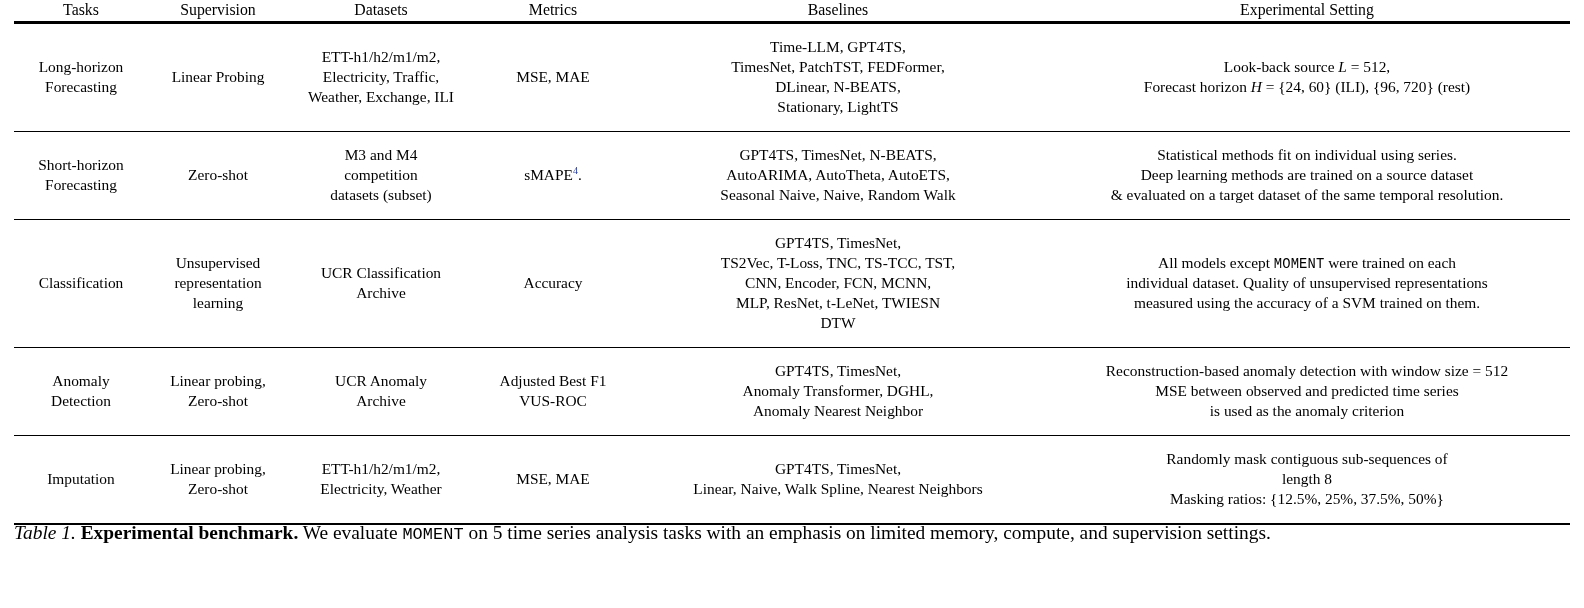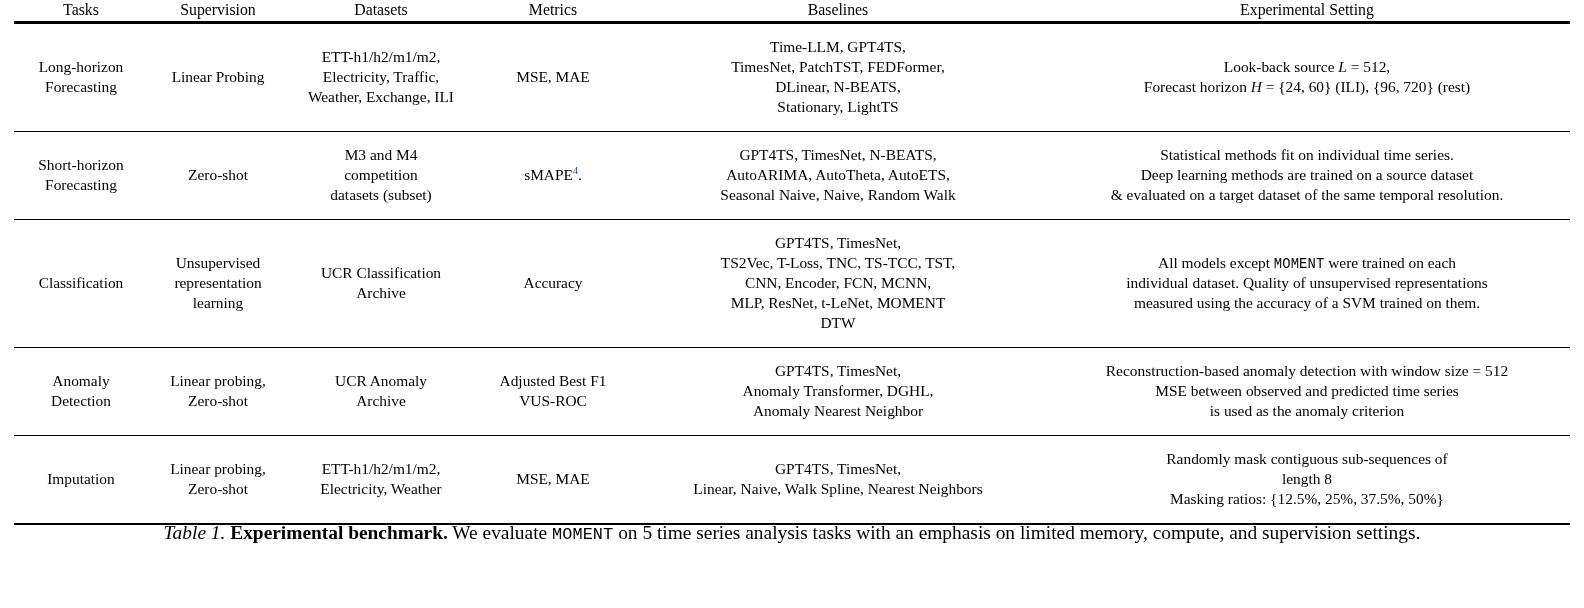--- a/index.html
+++ b/index.html
@@ -95,21 +95,21 @@
   .nb { white-space: nowrap; }
 
   
   .caption {
     position: absolute;
     left: 14px;
     top: 520px;
     width: 1556px;
     font-size: 19.4px;
     line-height: 1.34;
-    text-align: center;
+    text-align: left;
   }
   .caption .tbl-num {
     font-style: italic;
   }
   .caption .cap-title {
     font-weight: bold;
   }
   .caption .mono { font-size: 0.87em; }
 </style>
 </head>
@@ -205,21 +205,21 @@
         </td>
         <td class="cell">
           <div><span>sMAPE</span><sup class="fn">4</sup><span>.</span></div>
         </td>
         <td class="cell">
           <div>GPT4TS, TimesNet, N-BEATS,</div>
           <div>AutoARIMA, AutoTheta, AutoETS,</div>
           <div>Seasonal Naive, Naive, Random Walk</div>
         </td>
         <td class="cell">
-          <div>Statistical methods fit on individual time series.</div>
+          <div>Statistical methods fit on individual using series.</div>
           <div>Deep learning methods are trained on a source dataset</div>
           <div>&amp; evaluated on a target dataset of the same temporal resolution.</div>
         </td>
       </tr>
 
       <tr class="rule-row">
         <td colspan="6">
             <div class="rule mid"></div>
           </td>
       </tr>
@@ -237,21 +237,21 @@
           <div>UCR Classification</div>
           <div>Archive</div>
         </td>
         <td class="cell">
           <div>Accuracy</div>
         </td>
         <td class="cell">
           <div>GPT4TS, TimesNet,</div>
           <div>TS2Vec, T-Loss, TNC, TS-TCC, TST,</div>
           <div>CNN, Encoder, FCN, MCNN,</div>
-          <div>MLP, ResNet, t-LeNet, MOMENT</div>
+          <div>MLP, ResNet, t-LeNet, TWIESN</div>
           <div>DTW</div>
         </td>
         <td class="cell">
           <div><span>All models except </span><span class="mono">MOMENT</span><span> were trained on each</span></div>
           <div>individual dataset. Quality of unsupervised representations</div>
           <div>measured using the accuracy of a SVM trained on them.</div>
         </td>
       </tr>
 
       <tr class="rule-row">

